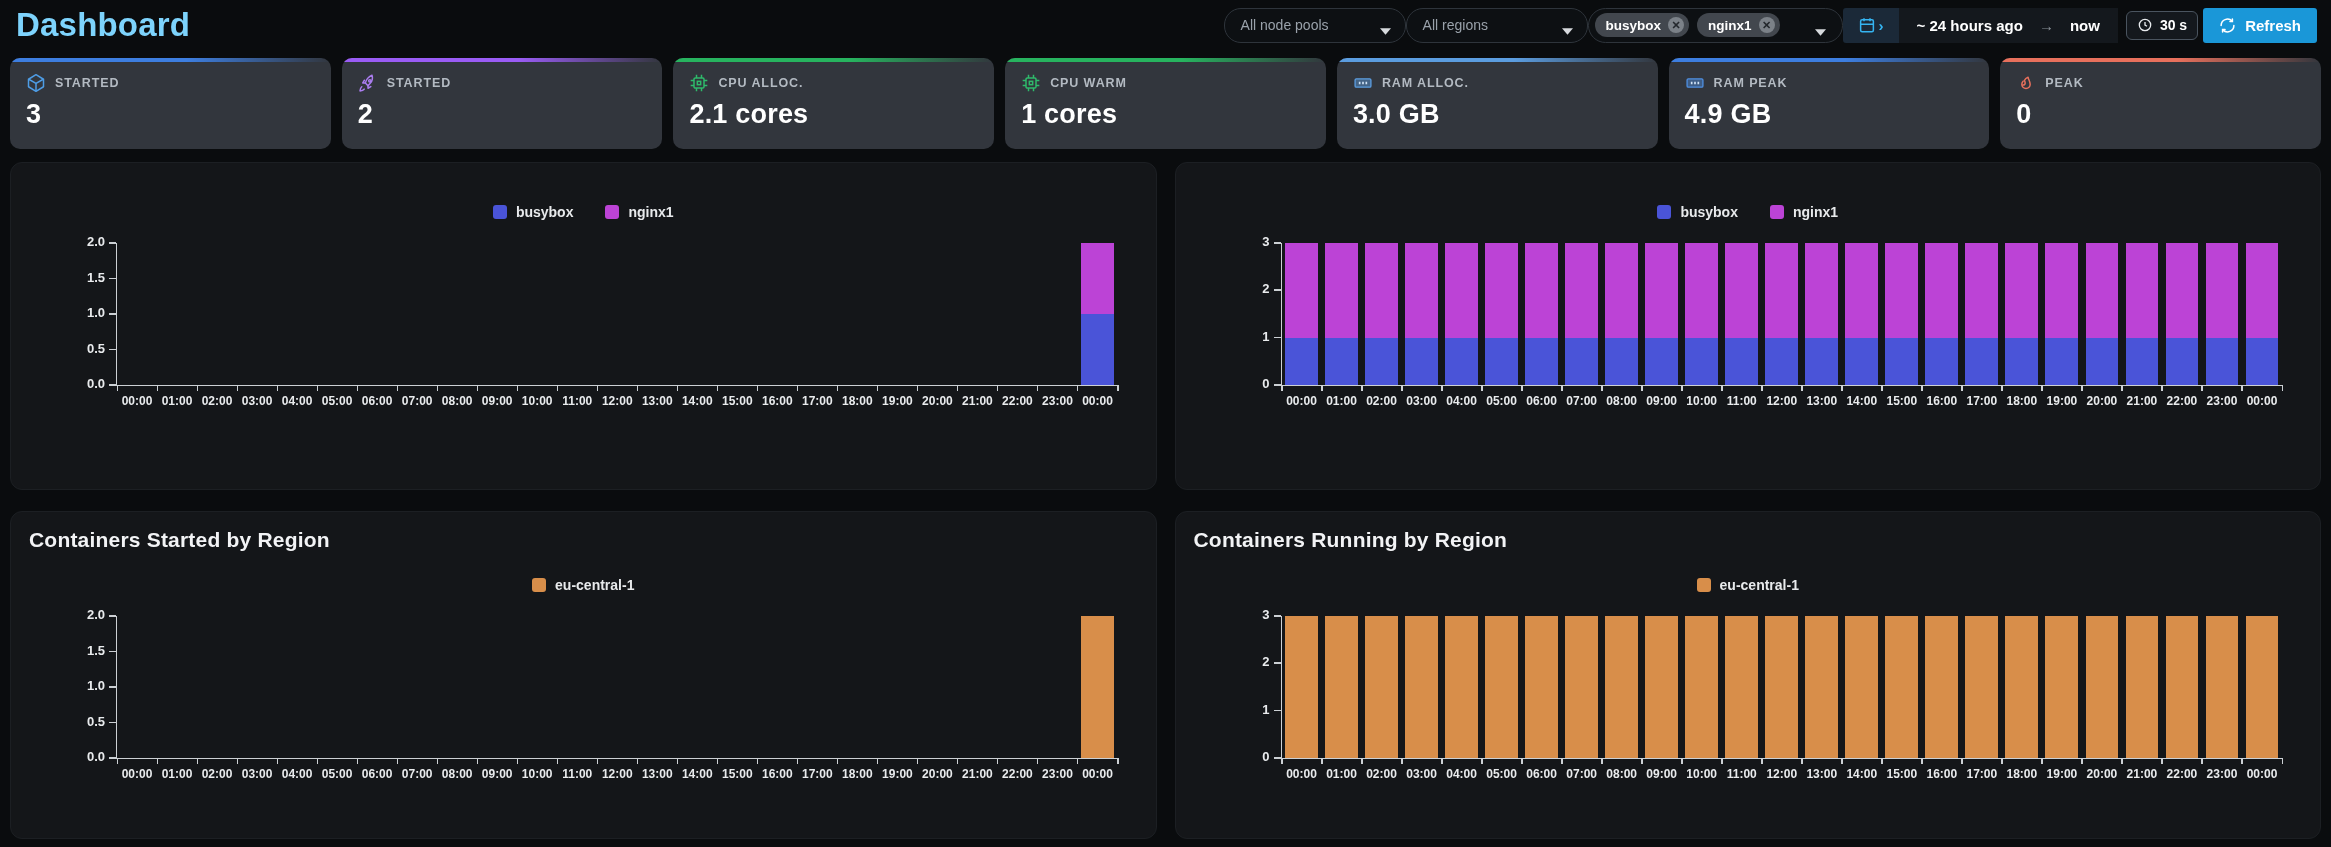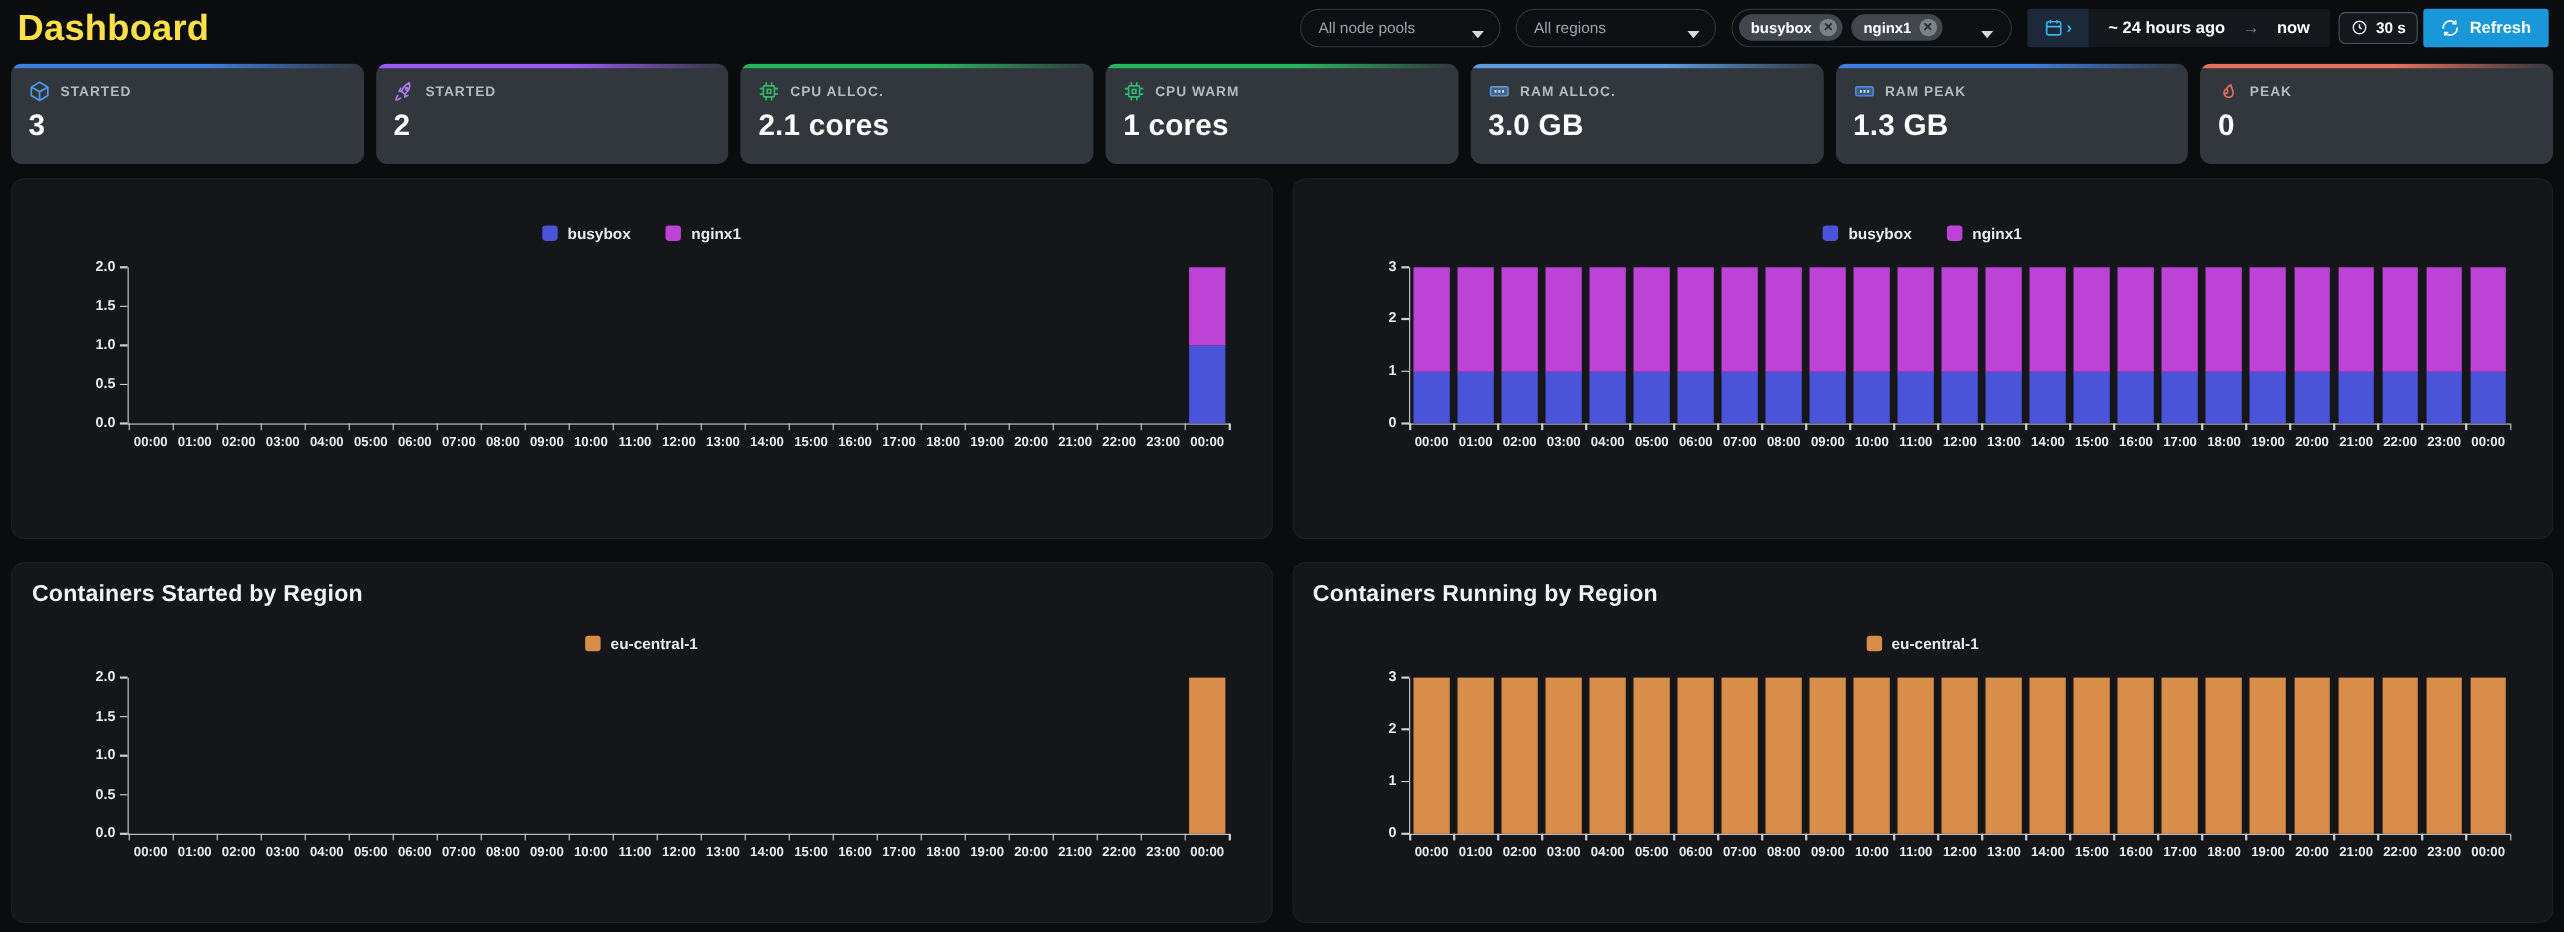--- a/index.html
+++ b/index.html
@@ -1,22 +1,22 @@
 <!DOCTYPE html>
 <html><head>
 <meta charset="utf-8">
 <style>
   html,body{margin:0;padding:0;background:#08090b;}
   .app{width:2331px;height:847px;position:relative;overflow:hidden;background:#0a0c0e;
        font-family:"Liberation Sans",sans-serif;-webkit-font-smoothing:antialiased;}
 
   
   .header{display:flex;justify-content:space-between;align-items:center;padding:6px 14px 4px 16px;height:48px;box-sizing:border-box;}
-  .page-title{font-size:33px;font-weight:800;color:#fde047;letter-spacing:.2px;}
-  .controls{display:flex;align-items:center;gap:14px;}
+  .page-title{font-size:33px;font-weight:800;color:#7dd3fc;letter-spacing:.2px;}
+  .controls{display:flex;align-items:center;}
   .select-pill{height:33px;min-width:150px;padding:0 14px 0 16px;border:1px solid #2e343b;border-radius:17px;
                background:#0d1013;color:#9aa2ab;font-size:14px;display:flex;align-items:center;justify-content:space-between;gap:18px;cursor:pointer;}
   .chev{width:11px;height:7px;display:inline-block;}
   .tags-pill{height:35px;border:1px solid #2e343b;border-radius:18px;background:#0d1013;display:flex;align-items:center;
              padding:0 16px 0 6px;gap:8px;min-width:255px;box-sizing:border-box;cursor:pointer;}
   .chip{background:#42474e;border-radius:12px;height:24px;display:flex;align-items:center;gap:7px;padding:0 5px 0 11px;
         color:#fff;font-weight:700;font-size:13.5px;}
   .chip-x{width:16px;height:16px;border-radius:50%;background:#7b8188;color:#24282d;font-size:11px;line-height:16px;
           text-align:center;font-weight:700;cursor:pointer;}
   .tags-chevron{margin-left:auto;}
@@ -216,21 +216,21 @@
         <div class="stat-accent" style="background: linear-gradient(90deg, rgb(61, 126, 224) 0%, rgb(61, 126, 224) 55%, rgba(0, 0, 0, 0) 100%);"></div>
         <div class="stat-head">
           <span class="stat-icon" style="color: rgb(78, 143, 224);">
             <svg viewBox="0 0 24 24" fill="currentColor" fill-opacity="0.45" stroke="currentColor" stroke-width="1.6">
               <rect x="2.5" y="7" width="19" height="10" rx="1.5"></rect>
               <path d="M7 10.5h2v3H7zM11 10.5h2v3h-2zM15 10.5h2v3h-2z" fill="#cfe2f5" fill-opacity="1" stroke="none"></path>
             </svg>
           </span>
           <span class="stat-label">RAM PEAK</span>
         </div>
-        <div class="stat-value">1.3 GB</div>
+        <div class="stat-value">4.9 GB</div>
       </div>
       <div class="stat-card">
         <div class="stat-accent" style="background: linear-gradient(90deg, rgb(232, 112, 92) 0%, rgb(232, 112, 92) 55%, rgba(0, 0, 0, 0) 100%);"></div>
         <div class="stat-head">
           <span class="stat-icon" style="color: rgb(232, 112, 92);">
             <svg viewBox="0 0 24 24" fill="none" stroke="currentColor" stroke-width="1.8" stroke-linecap="round" stroke-linejoin="round">
               <path d="M8.5 14.5A2.5 2.5 0 0 0 11 12c0-1.38-.5-2-1-3 1.07-2.14 2.22-3.1 4.5-4 0 2.5 2.5 4.9 2.5 8.5a5 5 0 0 1-10 0c0-1.3.5-2.4 1.5-3.5"></path>
             </svg>
           </span>
           <span class="stat-label">PEAK</span>

